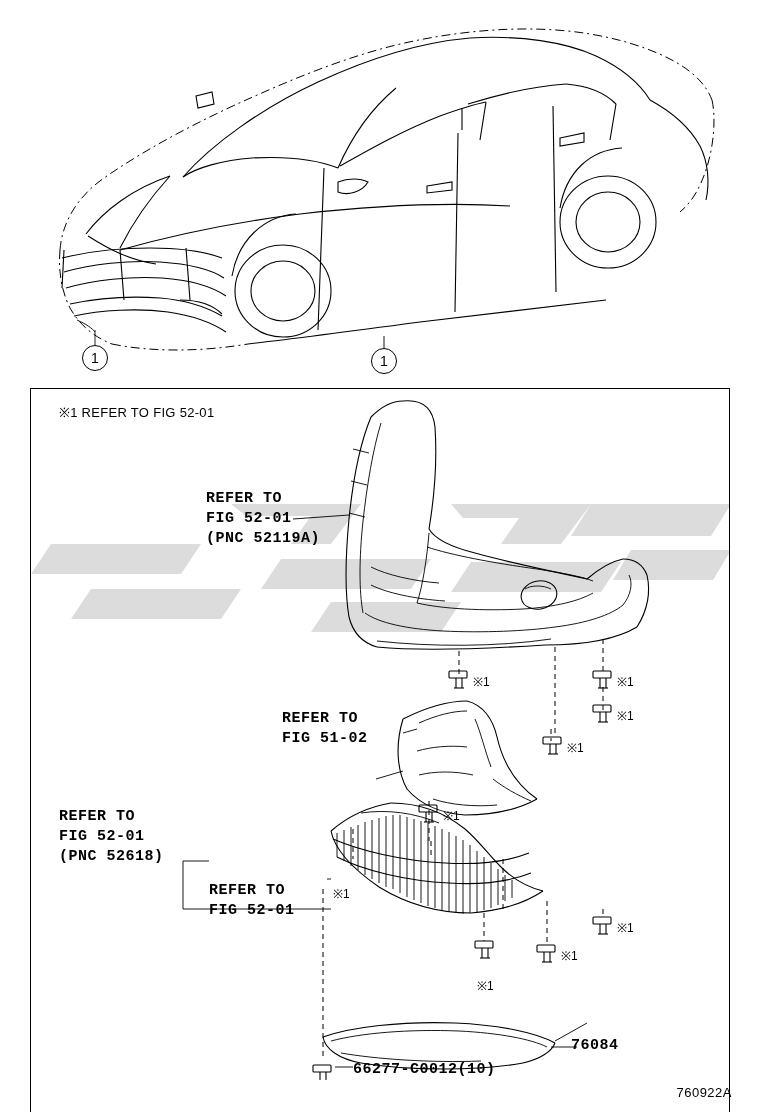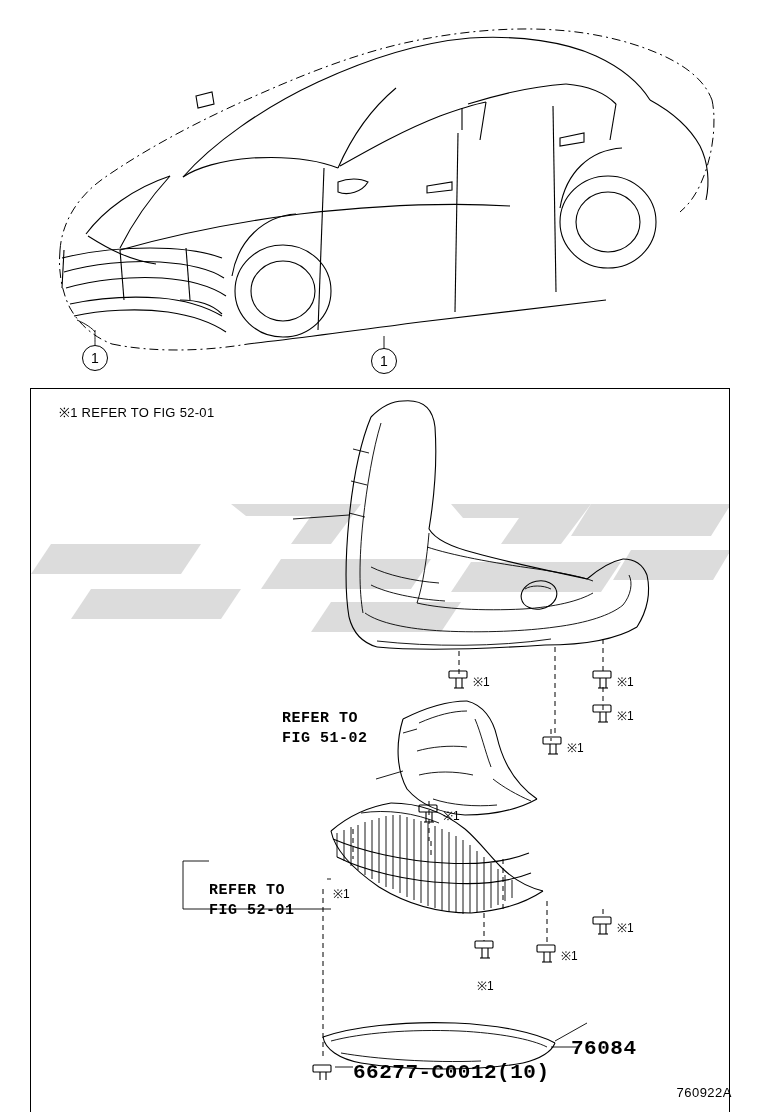--- a/index.html
+++ b/index.html
@@ -83,21 +83,21 @@
     font-family: "Liberation Mono", monospace;
     font-size: 15px;
     font-weight: bold;
     line-height: 20px;
     letter-spacing: 0.5px;
     white-space: pre;
   }
   .plain-label {
     position: absolute;
     font-family: "Liberation Mono", monospace;
-    font-size: 21px;
+    font-size: 15px;
     font-weight: bold;
     letter-spacing: 0.5px;
     white-space: nowrap;
   }
   .marknote {
     position: absolute;
     font-family: "Liberation Sans", sans-serif;
     font-size: 12px;
     white-space: nowrap;
   }
@@ -372,24 +372,30 @@
       <path class="ln-thin" d="M520 658 L546 658"></path>
 
       <path class="ln-thin" d="M152 472 L152 520 L300 520"></path>
       <path class="ln-thin" d="M152 472 L178 472"></path>
 
       <path class="ln-thin" d="M262 130 L318 126"></path>
 
       <path class="ln-thin" d="M296 490 L300 490"></path>
     </svg>
 
+    <div class="labelblock" style="left:175px; top:100px;"><span>REFER TO</span>
+<span>FIG 52-01</span>
+<span>(PNC 52119A)</span></div>
 
     <div class="labelblock" style="left:243px; top:320px;margin-left:8px;"><span>REFER TO</span>
 <span>FIG 51-02</span></div>
 
+    <div class="labelblock" style="left:28px; top:418px;"><span>REFER TO</span>
+<span>FIG 52-01</span>
+<span>(PNC 52618)</span></div>
 
     <div class="labelblock" style="left:178px; top:492px;"><span>REFER TO</span>
 <span>FIG 52-01</span></div>
 
     <div class="plain-label" style="left:322px; top:672px;">66277-C0012(10)</div>
 
     <div class="plain-label" style="left:540px; top:648px;">76084</div>
 
     <div class="marknote" style="left:442px; top:284px;">※1</div>
     <div class="marknote" style="left:586px; top:284px;">※1</div>

